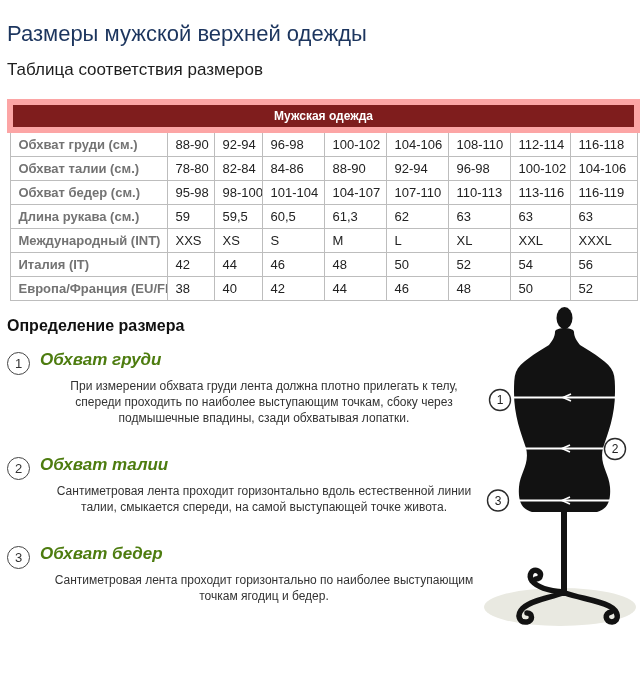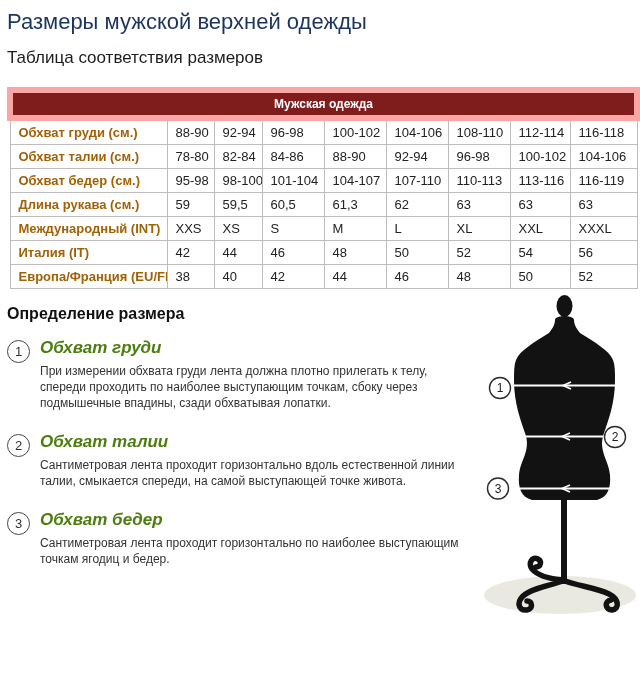--- a/index.html
+++ b/index.html
@@ -1,47 +1,47 @@
 <!DOCTYPE html>
 <html><head>
 <meta charset="utf-8">
 <style>
   html,body { margin:0; padding:0; background:#ffffff; }
   body {
     width:640px; height:691px; overflow:hidden;
     font-family:"Liberation Sans", sans-serif; color:#333;
   }
-  .page { position:relative; padding:9px 0 0 7px; }
+  .page { position:relative; padding:21px 0 0 7px; }
 
   .title    { font-size:22px; font-weight:normal; color:#1c355e; margin:0 0 13px 0; }
   .subtitle { font-size:17px; font-weight:normal; color:#1d1d1d; margin:0 0 19px 0; }
 
   table.sizes { border-collapse:collapse; table-layout:fixed; width:627px; font-size:13px; }
   table.sizes th.tblhead {
     background:#7f1d1d; color:#ffffff; font-weight:bold; font-size:12px;
     padding:4px 2px; border:6px solid #fca5a5; text-align:center;
   }
   table.sizes td {
     border:1px solid #bdbdbd; padding:4px 4px 4px 8px;
     color:#222; text-align:left; white-space:nowrap; overflow:hidden;
   }
-  table.sizes td.rowlabel { font-weight:bold; color:#a16207; }
+  table.sizes td.rowlabel { font-weight:bold; color:#737373; }
 
   .lower { position:relative; margin-top:16px; }
   .section-title { font-size:16px; font-weight:bold; color:#111; margin:0 0 15px 0; }
 
   .item { display:flex; align-items:flex-start; margin-bottom:21px; }
   .badge {
     flex:0 0 auto; width:21px; height:21px; margin-top:2px;
     border:1.5px solid #454545; border-radius:50%;
     text-align:center; line-height:21px; font-size:13px; color:#333; background:#fff;
   }
   .item-body  { margin-left:10px; }
   .item-title { font-size:17px; font-weight:bold; font-style:italic; color:#4d7c0f; margin:0 0 5px 0; }
-  .item-text  { font-size:12px; line-height:16px; color:#333; max-width:432px; margin:0; }
+  .item-text  { font-size:12px; line-height:16px; color:#333; max-width:432px; margin:8px;text-align:center; }
 
   .figure { position:absolute; top:-14px; right:-1px; width:172px; height:332px; }
   .figure svg { display:block; }
 </style>
 </head>
 <body>
 
 <div class="page">
 
   <h1 class="title">Размеры мужской верхней одежды</h1>

